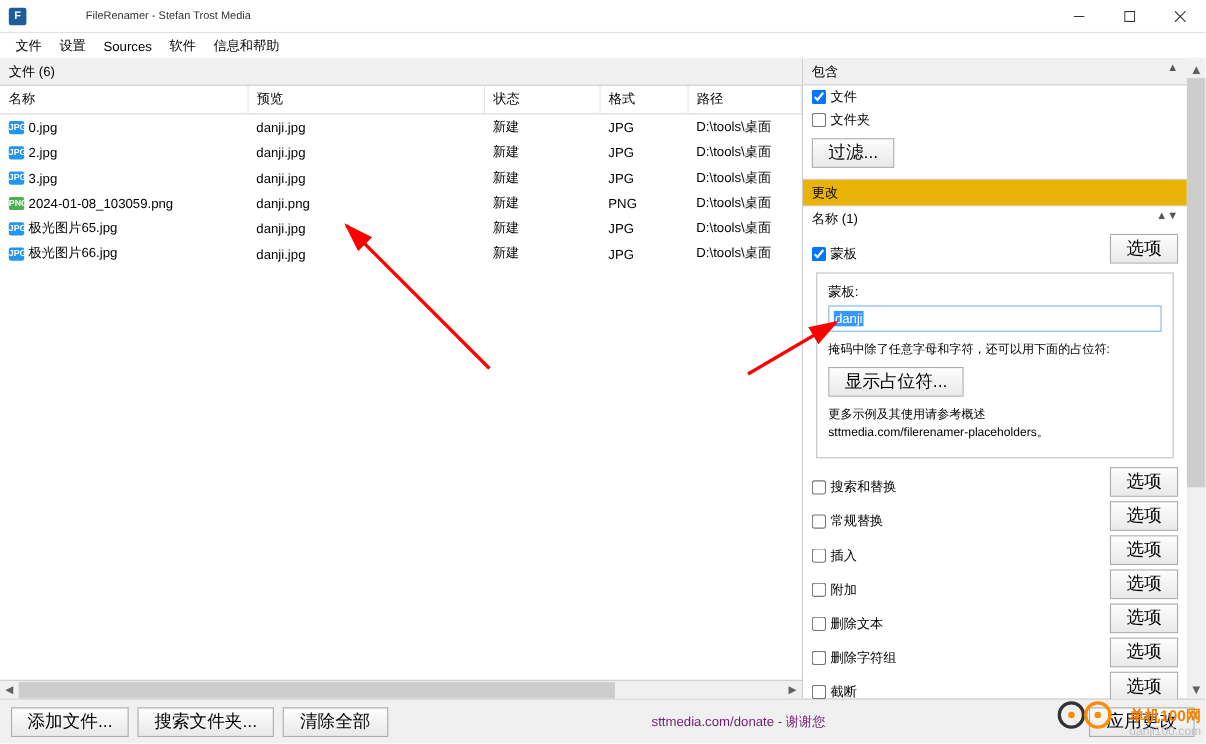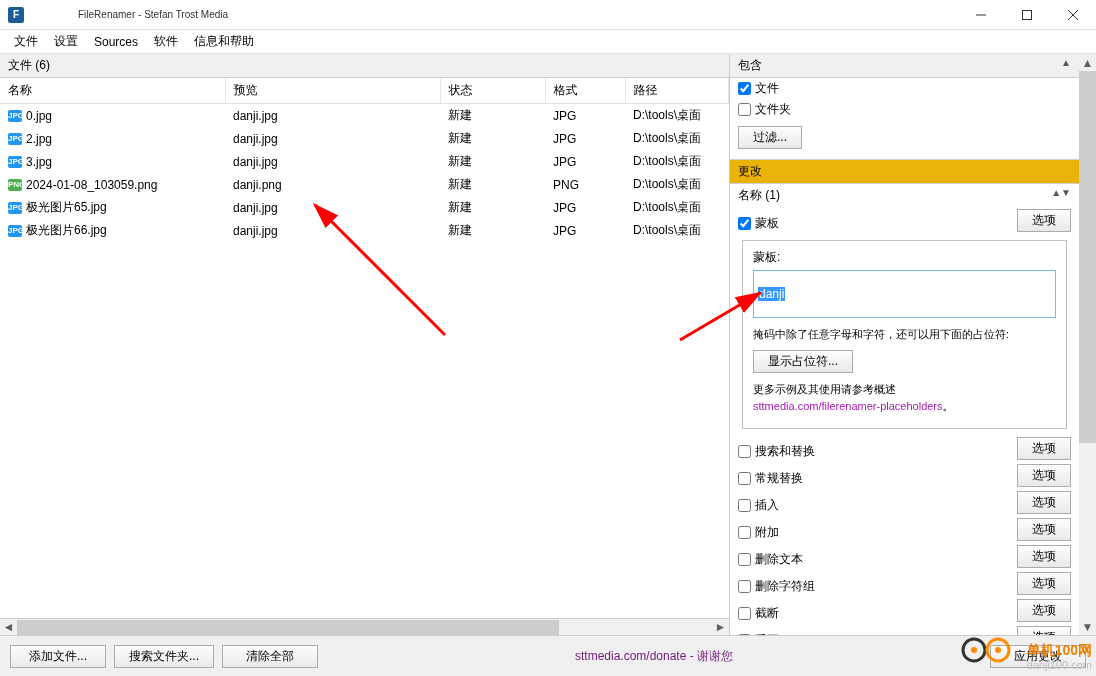--- a/index.html
+++ b/index.html
@@ -27,29 +27,29 @@
 .ficon.png { background:#4caf50;}
 .hscroll-fake { height:17px; border-top:1px solid #ccc; background:#f0f0f0; display:flex; align-items:center;}
 .hscroll-fake .track { flex:1; height:15px; background:#f0f0f0; position:relative;}
 .hscroll-fake .thumb { position:absolute; left:0; top:0; height:15px; width:78%; background:#cdcdcd;}
 .hscroll-fake .arrow { width:17px; height:17px; display:flex; align-items:center; justify-content:center; color:#606060;}
 
 .rightpane { flex: 1; display: flex; flex-direction: column; position: relative; overflow:hidden;}
 .rcontent { flex:1; overflow-y:auto; overflow-x:hidden; padding-right:0;}
 .checkrow { display:flex; align-items:center; padding: 2px 8px; gap:4px; }
 .checkrow input[type=checkbox]{ width:13px; height:13px;}
-.btn { background: linear-gradient(#fdfdfd,#e9e9e9); border:1px solid #acacac; padding: 2px 14px; font-size:12px; font-family:inherit; min-height:22px; cursor:default;}
+.btn { background: linear-gradient(#fdfdfd,#e9e9e9); border:1px solid #acacac; padding: 2px 14px; font-size:16px; font-family:inherit; min-height:22px; cursor:default;}
 .subheader { background:#eab308; border-top:1px solid #d0d0d0; border-bottom:1px solid #d0d0d0; padding:3px 8px; display:flex; justify-content:space-between; align-items:center;}
 .optrow { display:flex; align-items:flex-end; justify-content:space-between; padding:2px 8px;}
 .optrow .left { display:flex; align-items:center; gap:4px;}
 .maskbox { margin:6px 12px; border:1px solid #c0c0c0; padding:8px 10px 12px; background:#fff;}
 .maskbox label { display:block; margin-bottom:4px;}
 .maskbox .sel { background:#3399ff; color:#fff; padding:0 1px;}
 .desc { margin-top:8px; font-size:11px; line-height:1.6;}
-.linklike { color:#a21caf; }
+.linklike { color:#000000; }
 .vscroll-fake { width:17px; background:#f0f0f0; position:absolute; right:0; top:0; bottom:0; display:flex; flex-direction:column;}
 .vscroll-fake .arrow{height:17px;display:flex;align-items:center;justify-content:center;color:#606060;}
 .vscroll-fake .track{flex:1;position:relative;}
 .vscroll-fake .thumb{position:absolute;top:0;left:0;width:100%;height:68%;background:#cdcdcd;}
 
 .footer { height: 41px; border-top: 1px solid #ccc; background: #f0f0f0; display: flex; align-items: center; padding: 0 10px; gap: 8px; }
 .footer .spacer { flex:1; text-align:center; color:#701a75;}
 .footer .btn { min-width:96px;}
 
 
@@ -194,21 +194,21 @@
       <div class="optrow">
         <div class="left">
           <input type="checkbox" checked="" style="">
           <span>蒙板</span>
         </div>
         <button class="btn">选项</button>
       </div>
 
       <div class="maskbox">
         <label>蒙板:</label>
-        <div style="border:1px solid #7eb4ea; padding:16px 4px; font-size:12px;"><span class="sel">danji</span></div>
+        <div style="border:1px solid #7eb4ea; padding:4px 4px; font-size:12px;"><span class="sel">danji</span></div>
         <div class="desc">掩码中除了任意字母和字符，还可以用下面的占位符:</div>
         <div style="margin-top:6px;">
           <button class="btn">显示占位符...</button>
         </div>
         <div class="desc">更多示例及其使用请参考概述</div>
         <div class="desc" style="margin-top:0;">
           <span class="linklike">sttmedia.com/filerenamer-placeholders</span><span>。</span>
         </div>
       </div>
 

